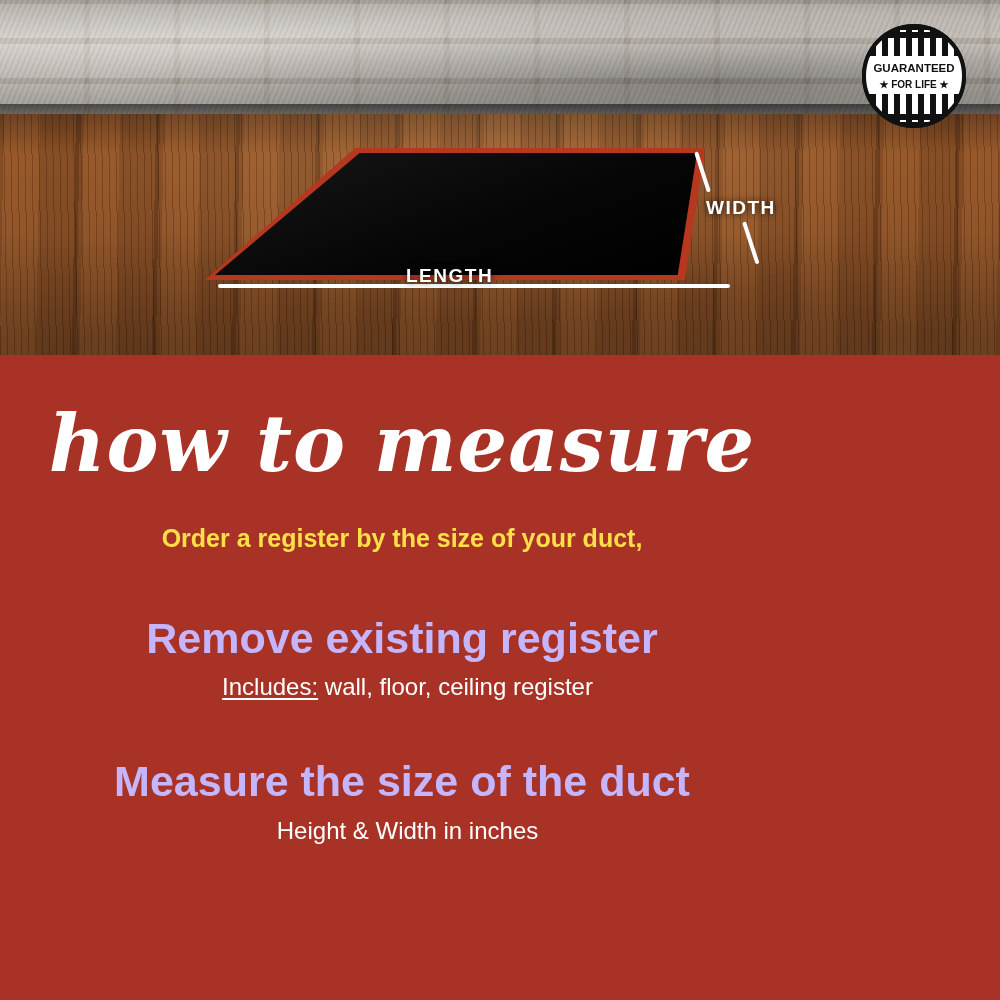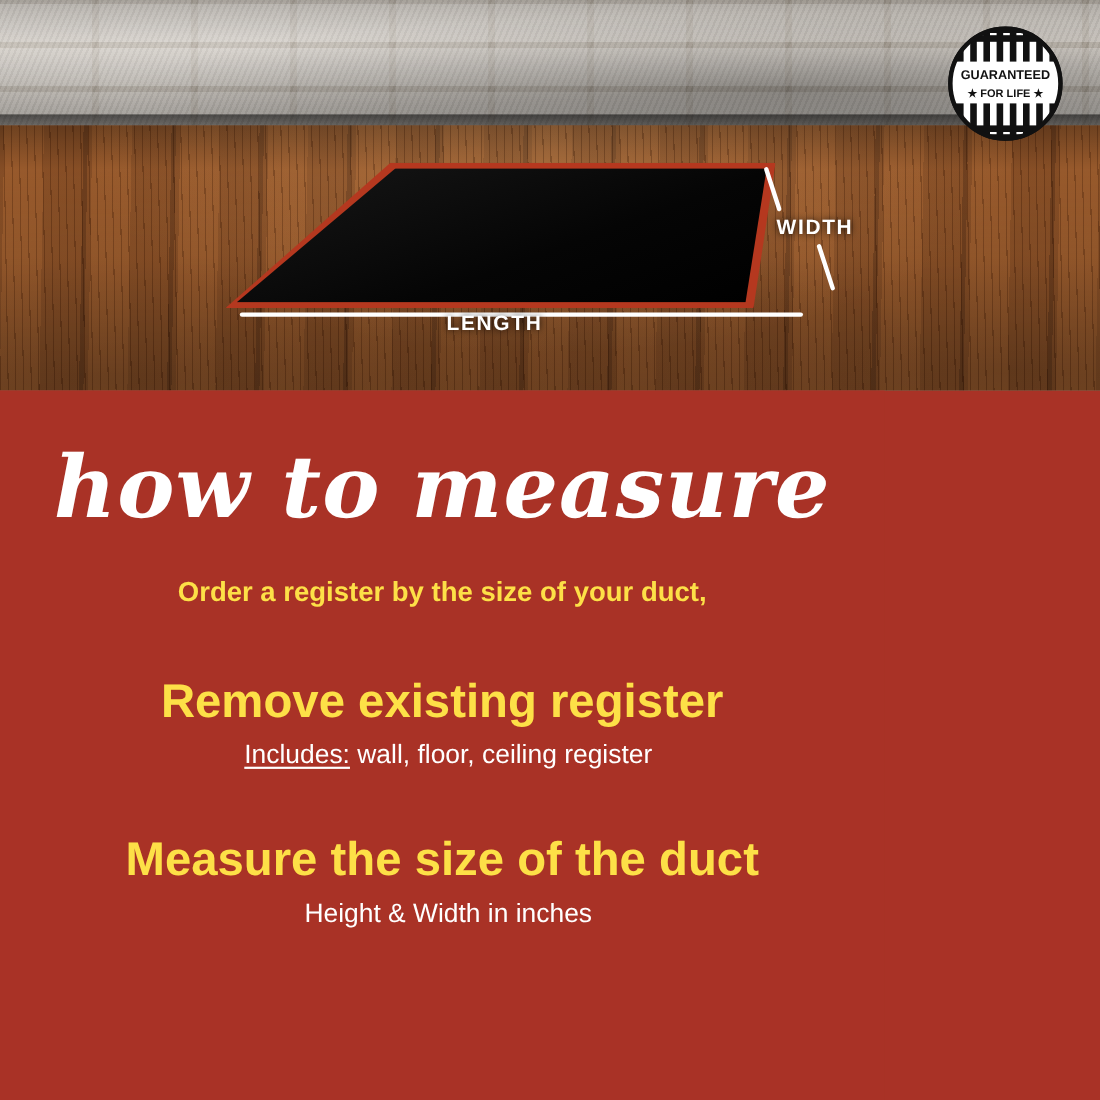--- a/index.html
+++ b/index.html
@@ -121,21 +121,21 @@
     left: 218px;
     top: 284px;
     width: 512px;
     height: 4px;
     background: #ffffff;
     border-radius: 2px;
   }
   .len-label {
     position: absolute;
     left: 390px;
-    top: 282px;
+    top: 263px;
     padding: 2px 16px;
     background: transparent;
     color: #ffffff;
     font-weight: 700;
     font-size: 19px;
     letter-spacing: 1.5px;
     text-shadow: 0 0 7px rgba(0,0,0,0.85);
   }
   .len-label::before {
     content: "";
@@ -225,21 +225,21 @@
   .subhead .l2 { display: block; }
 
   .step {
     margin-top: 56px;
   }
   .step-title {
     margin: 0;
     font-size: 43px;
     font-weight: 700;
     line-height: 1.15;
-    color: #fde047;
+    color: #c4b5fd;
   }
   .step-sub {
     margin: 10px 0 0 0;
     font-size: 24px;
     font-weight: 400;
     color: #ffffff;
     padding-left: 11px;
   }
   .underlined {
     text-decoration: underline;

